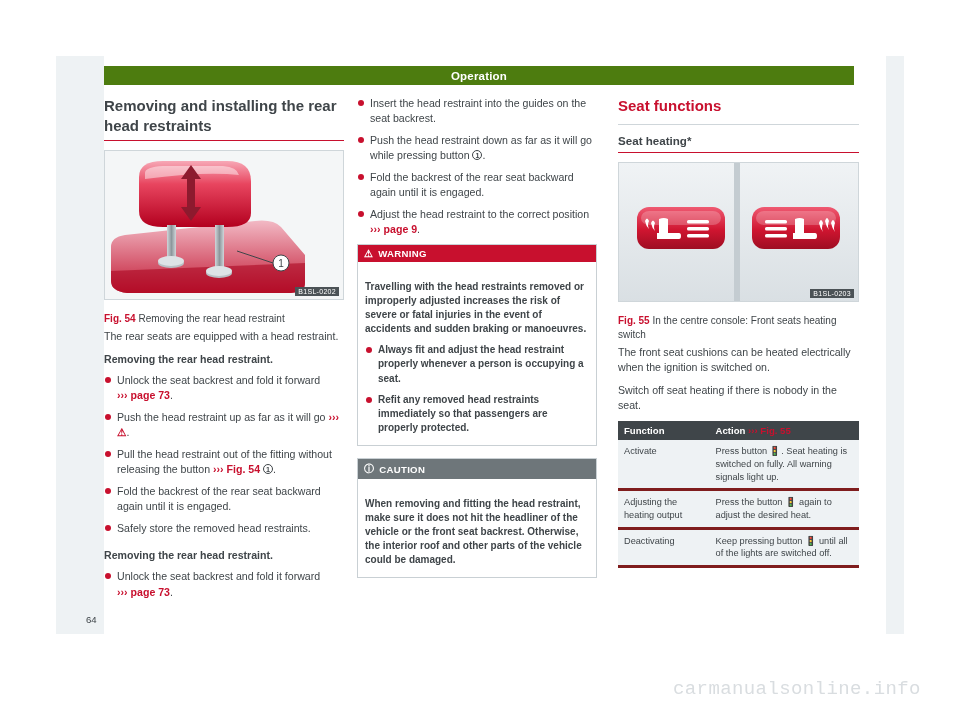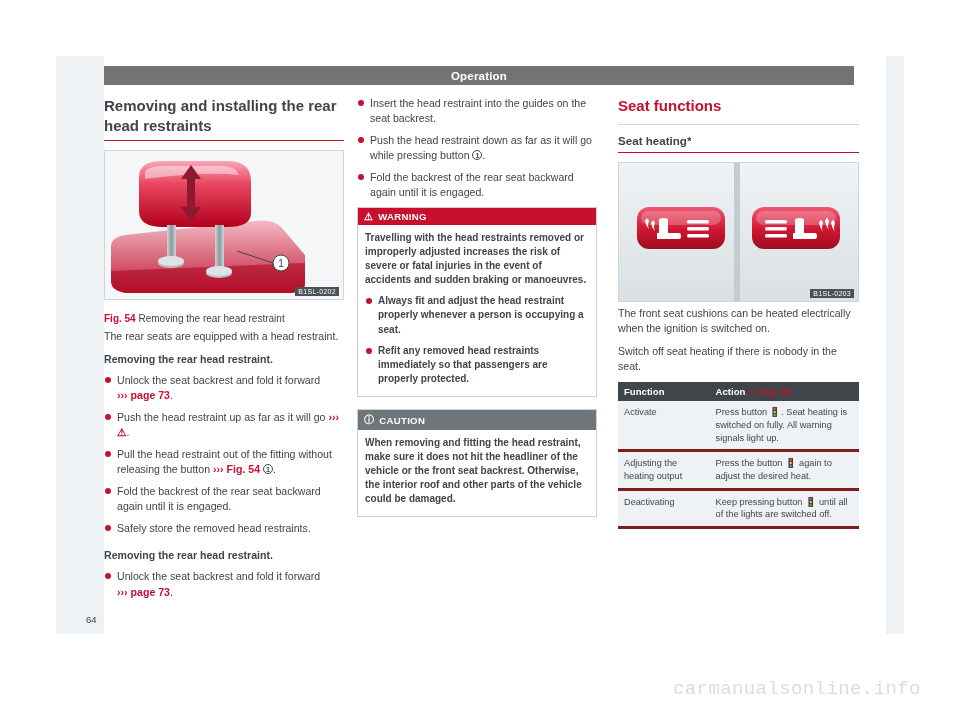--- a/index.html
+++ b/index.html
@@ -15,21 +15,21 @@
   .page-bg {
     position:absolute; left:56px; top:56px; width:848px; height:578px;
     background:#eef2f4;
   }
   .page-white {
     position:absolute; left:104px; top:56px; width:782px; height:578px;
     background:#ffffff;
   }
   .header-bar {
     position:absolute; left:104px; top:66px; width:750px; height:19px;
-    background:#737373;
+    background:#4d7c0f;
     display:flex; align-items:center; justify-content:center;
   }
   .header-bar span {
     color:#ffffff; font-size:11.5px; font-weight:bold; letter-spacing:0.2px;
   }
   .col {
     position:absolute; top:96px;
   }
   .col1 { left:104px; width:240px; }
   .col2 { left:357px; width:240px; }
@@ -79,21 +79,21 @@
   
   .notebox { border:1px solid #c9d0d4; margin:0 0 12px 0; }
   .notebox .nb-head {
     background:#c8102e; color:#ffffff; font-size:9.6px; font-weight:bold;
     padding:3px 6px; display:flex; align-items:center; gap:5px;
     letter-spacing:0.3px;
   }
   .notebox.caution .nb-head { background:#6e767a; }
   .notebox .nb-body { padding:6px 7px 3px 7px; }
   .notebox .nb-body p {
-    font-size:10px; font-weight:bold; color:#3f4549; line-height:1.4; margin:0 0 7px 0;
+    font-size:10px; font-weight:bold; color:#3f4549; line-height:1.4; margin:12px 0 7px 0;
   }
   .notebox .nb-body .bullet { font-weight:bold; font-size:10px; }
 
   
   table.fn {
     width:100%; border-collapse:collapse; margin-top:3px;
   }
   table.fn th {
     background:#3f4549; color:#ffffff; font-size:9.6px; font-weight:bold;
     text-align:left; padding:4px 6px; vertical-align:middle;
@@ -200,20 +200,21 @@
 
   <p class="body bold" style="margin-top:12px;">Removing the rear head restraint.</p>
   <div class="bullet">Unlock the seat backrest and fold it forward<br><span class="ref-arrow">›››</span> <span class="ref">page 73</span>.</div>
 </div>
 
 <div class="col col2">
 
   <div class="bullet">Insert the head restraint into the guides on the seat backrest.</div>
   <div class="bullet">Push the head restraint down as far as it will go while pressing button <span class="circ-num">1</span>.</div>
   <div class="bullet">Fold the backrest of the rear seat backward again until it is engaged.</div>
+  <div class="bullet">Adjust the head restraint to the correct position <span class="ref-arrow">›››</span> <span class="ref">page 9</span>.</div>
 
   <div class="notebox warning" style="margin-top:6px;">
     <div class="nb-head">
       <span class="warn-tri">⚠</span>
       <span>WARNING</span>
     </div>
     <div class="nb-body">
       <p>Travelling with the head restraints removed or improperly adjusted increases the risk of severe or fatal injuries in the event of accidents and sudden braking or manoeuvres.</p>
       <div class="bullet">Always fit and adjust the head restraint properly whenever a person is occupying a seat.</div>
       <div class="bullet">Refit any removed head restraints immediately so that passengers are properly protected.</div>
@@ -275,20 +276,24 @@
           <rect x="146" y="64" width="22" height="3.5" rx="1.6"></rect>
           <rect x="146" y="71" width="22" height="3.5" rx="1.6"></rect>
           <path d="M176 56 q5 -2 9 0 l0 14 q-5 2 -9 0 z"></path>
           <path d="M174 70 l22 0 q2 0 2 3 l0 0 q0 3 -2 3 l-22 0 z"></path>
           <path d="M200 60 q2 -6 4 0 q-2 5 0 9 q-3 -4 -4 -9 z"></path>
           <path d="M206 58 q2 -6 4 0 q-2 5 0 9 q-3 -4 -4 -9 z"></path>
           <path d="M212 60 q2 -6 4 0 q-2 5 0 9 q-3 -4 -4 -9 z"></path>
         </g>
       </svg>
       <span class="img-code">B1SL-0203</span>
+    </div>
+    <div class="fig-cap">
+      <span class="lab">Fig. 55</span>
+      <span>In the centre console: Front seats heating switch</span>
     </div>
   </div>
 
   <p class="body" style="margin-top:0;">The front seat cushions can be heated electrically when the ignition is switched on.</p>
   <p class="body">Switch off seat heating if there is nobody in the seat.</p>
 
   <table class="fn">
     <thead>
       <tr>
         <th class="c1">Function</th>

